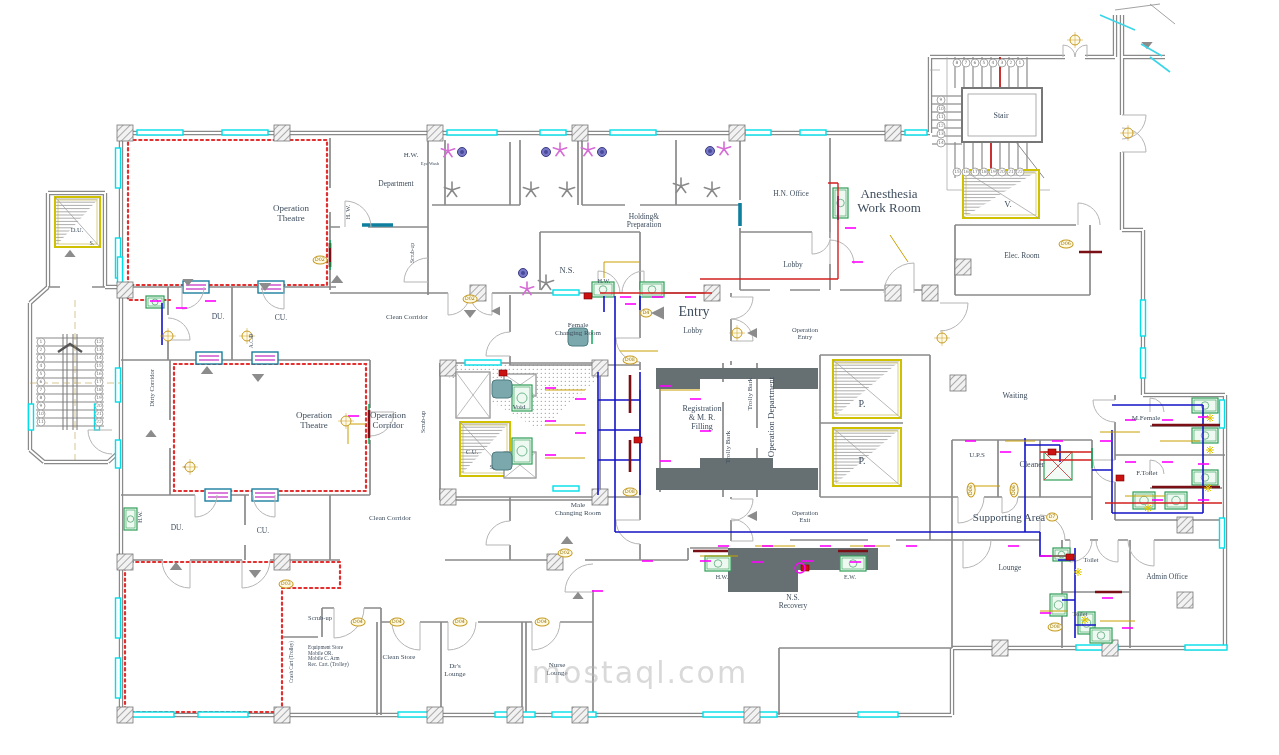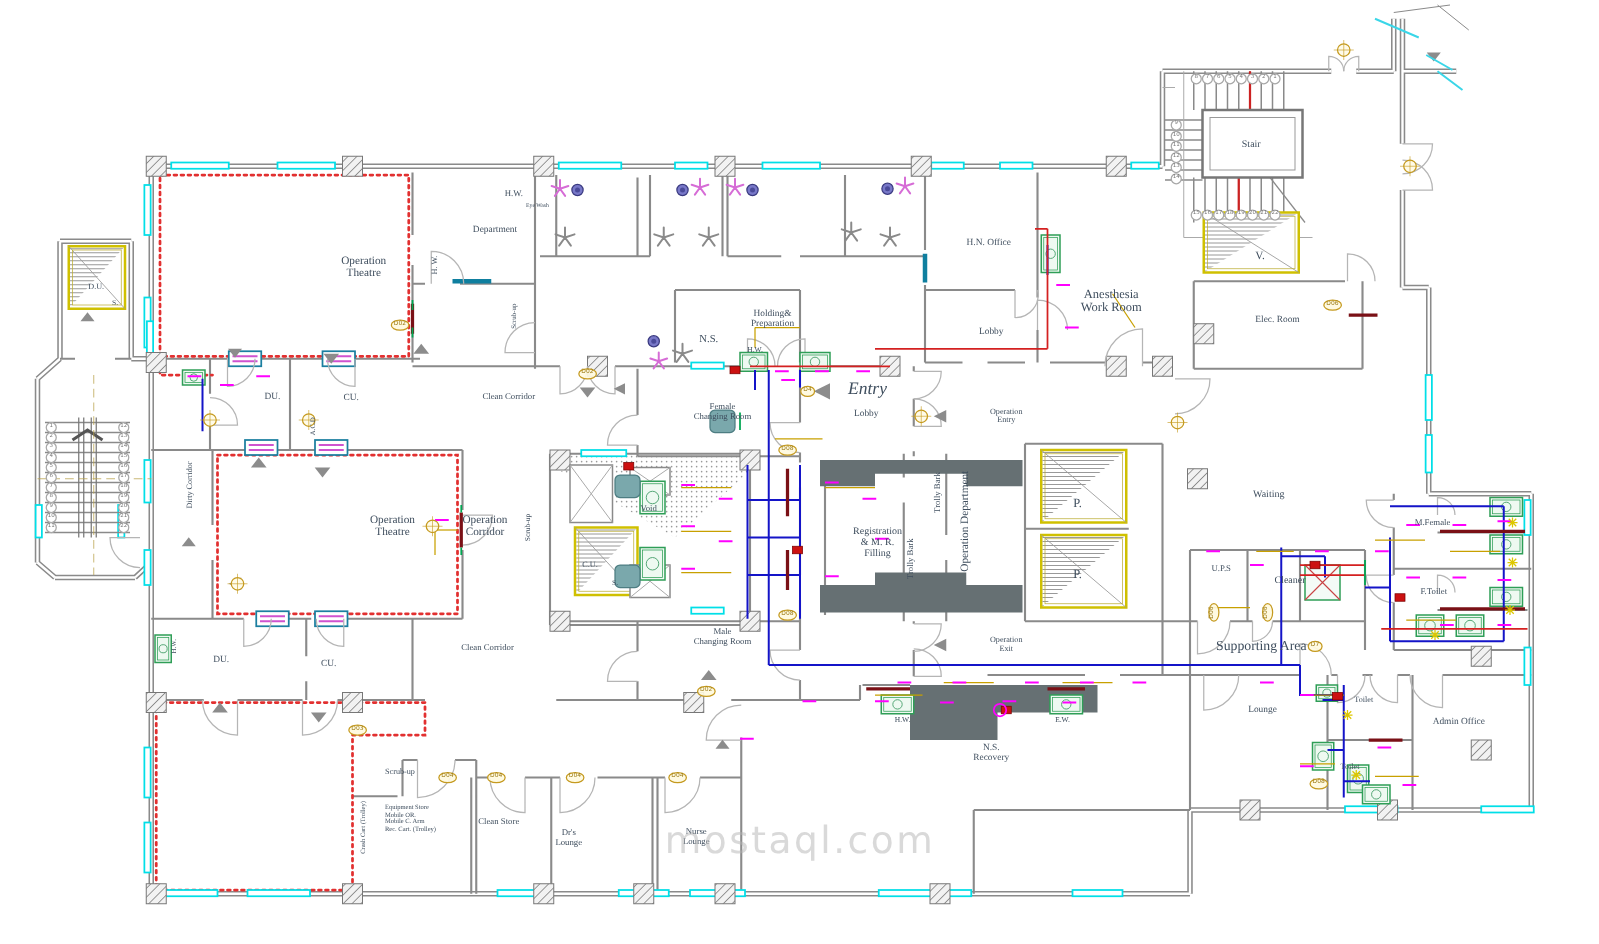--- a/index.html
+++ b/index.html
@@ -583,55 +583,55 @@
   </svg>
 
   <div id="labels">
       <div class="lbl" style="left: 291px; top: 214px; font-size: 9px; transform: translate(-50%, -50%);">Operation
 Theatre</div>
       <div class="lbl" style="left: 411px; top: 156px; font-size: 7px; transform: translate(-50%, -50%);">H.W.</div>
       <div class="lbl" style="left: 430px; top: 164px; font-size: 4.6px; transform: translate(-50%, -50%);">Eye Wash</div>
       <div class="lbl" style="left: 396px; top: 184px; font-size: 7.5px; transform: translate(-50%, -50%);">Department</div>
       <div class="lbl" style="left: 348px; top: 212px; font-size: 6.5px; transform: translate(-50%, -50%) rotate(-90deg);">H. W.</div>
       <div class="lbl" style="left: 412px; top: 253px; font-size: 5.5px; transform: translate(-50%, -50%) rotate(-90deg);">Scrub-up</div>
-      <div class="lbl" style="left: 618px; top: 221px; font-size: 7.5px; transform: translate(-50%, -50%); margin-top: 34px;">Holding&amp;
+      <div class="lbl" style="left: 644px; top: 221px; font-size: 7.5px; transform: translate(-50%, -50%);">Holding&amp;
 Preparation</div>
       <div class="lbl" style="left: 567px; top: 271px; font-size: 8.5px; transform: translate(-50%, -50%);">N.S.</div>
       <div class="lbl" style="left: 604px; top: 281px; font-size: 6px; transform: translate(-50%, -50%);">H.W.</div>
       <div class="lbl" style="left: 791px; top: 194px; font-size: 7.5px; transform: translate(-50%, -50%);">H.N. Office</div>
       <div class="lbl" style="left: 793px; top: 265px; font-size: 7.5px; transform: translate(-50%, -50%);">Lobby</div>
-      <div class="lbl" style="left: 889px; top: 201px; font-size: 10px; transform: translate(-50%, -50%); margin-top: 40px;">Anesthesia
+      <div class="lbl" style="left: 889px; top: 201px; font-size: 13px; transform: translate(-50%, -50%);">Anesthesia
 Work Room</div>
       <div class="lbl" style="left: 1001px; top: 116px; font-size: 8px; transform: translate(-50%, -50%);">Stair</div>
       <div class="lbl" style="left: 1008px; top: 205px; font-size: 9px; transform: translate(-50%, -50%);">V.</div>
       <div class="lbl" style="left: 1022px; top: 256px; font-size: 7.5px; transform: translate(-50%, -50%); text-align: center;">Elec. Room</div>
       <div class="lbl" style="left: 77px; top: 230px; font-size: 6.5px; transform: translate(-50%, -50%);">D.U.</div>
       <div class="lbl" style="left: 92px; top: 243px; font-size: 6px; transform: translate(-50%, -50%);">S.</div>
       <div class="lbl" style="left: 218px; top: 317px; font-size: 7.5px; transform: translate(-50%, -50%);">DU.</div>
       <div class="lbl" style="left: 281px; top: 318px; font-size: 7.5px; transform: translate(-50%, -50%);">CU.</div>
       <div class="lbl" style="left: 251px; top: 341px; font-size: 5.5px; transform: translate(-50%, -50%) rotate(-90deg);">A.C.D</div>
       <div class="lbl" style="left: 407px; top: 318px; font-size: 7px; transform: translate(-50%, -50%);">Clean Corridor</div>
-      <div class="lbl" style="left: 694px; top: 312px; font-size: 14px; transform: translate(-50%, -50%); font-style: italic;">Entry</div>
+      <div class="lbl" style="left: 694px; top: 312px; font-size: 14px; transform: translate(-50%, -50%);">Entry</div>
       <div class="lbl" style="left: 693px; top: 331px; font-size: 7.5px; transform: translate(-50%, -50%);">Lobby</div>
       <div class="lbl" style="left: 805px; top: 333px; font-size: 6.5px; transform: translate(-50%, -50%);">Operation
 Entry</div>
       <div class="lbl" style="left: 152px; top: 388px; font-size: 6.5px; transform: translate(-50%, -50%) rotate(-90deg);">Dirty Corridor</div>
       <div class="lbl" style="left: 314px; top: 421px; font-size: 9px; transform: translate(-50%, -50%);">Operation
 Theatre</div>
       <div class="lbl" style="left: 388px; top: 421px; font-size: 9px; transform: translate(-50%, -50%);">Operation
 Corridor</div>
       <div class="lbl" style="left: 423px; top: 422px; font-size: 6px; transform: translate(-50%, -50%) rotate(-90deg);">Scrub-up</div>
       <div class="lbl" style="left: 519px; top: 408px; font-size: 7px; transform: translate(-50%, -50%);">Void</div>
       <div class="lbl" style="left: 472px; top: 452px; font-size: 6.5px; transform: translate(-50%, -50%);">C.U.</div>
       <div class="lbl" style="left: 492px; top: 467px; font-size: 6px; transform: translate(-50%, -50%);">S.</div>
       <div class="lbl" style="left: 578px; top: 330px; font-size: 7px; transform: translate(-50%, -50%);">Female
 Changing Room</div>
       <div class="lbl" style="left: 578px; top: 510px; font-size: 7px; transform: translate(-50%, -50%);">Male
 Changing Room</div>
-      <div class="lbl" style="left: 702px; top: 434px; font-size: 8px; transform: translate(-50%, -50%);">Registration
+      <div class="lbl" style="left: 702px; top: 418px; font-size: 8px; transform: translate(-50%, -50%);">Registration
 &amp; M. R.
 Filling</div>
       <div class="lbl" style="left: 729px; top: 447px; font-size: 7px; transform: translate(-50%, -50%) rotate(-90deg);">Trolly Bark</div>
       <div class="lbl" style="left: 751px; top: 394px; font-size: 7px; transform: translate(-50%, -50%) rotate(-90deg);">Trolly Bark</div>
       <div class="lbl" style="left: 772px; top: 417px; font-size: 9px; transform: translate(-50%, -50%) rotate(-90deg);">Operation Department</div>
       <div class="lbl" style="left: 805px; top: 516px; font-size: 6.5px; transform: translate(-50%, -50%);">Operation
 Exit</div>
       <div class="lbl" style="left: 862px; top: 403px; font-size: 10px; transform: translate(-50%, -50%);">P.</div>
       <div class="lbl" style="left: 862px; top: 460px; font-size: 10px; transform: translate(-50%, -50%);">P.</div>
       <div class="lbl" style="left: 1015px; top: 396px; font-size: 8px; transform: translate(-50%, -50%);">Waiting</div>

